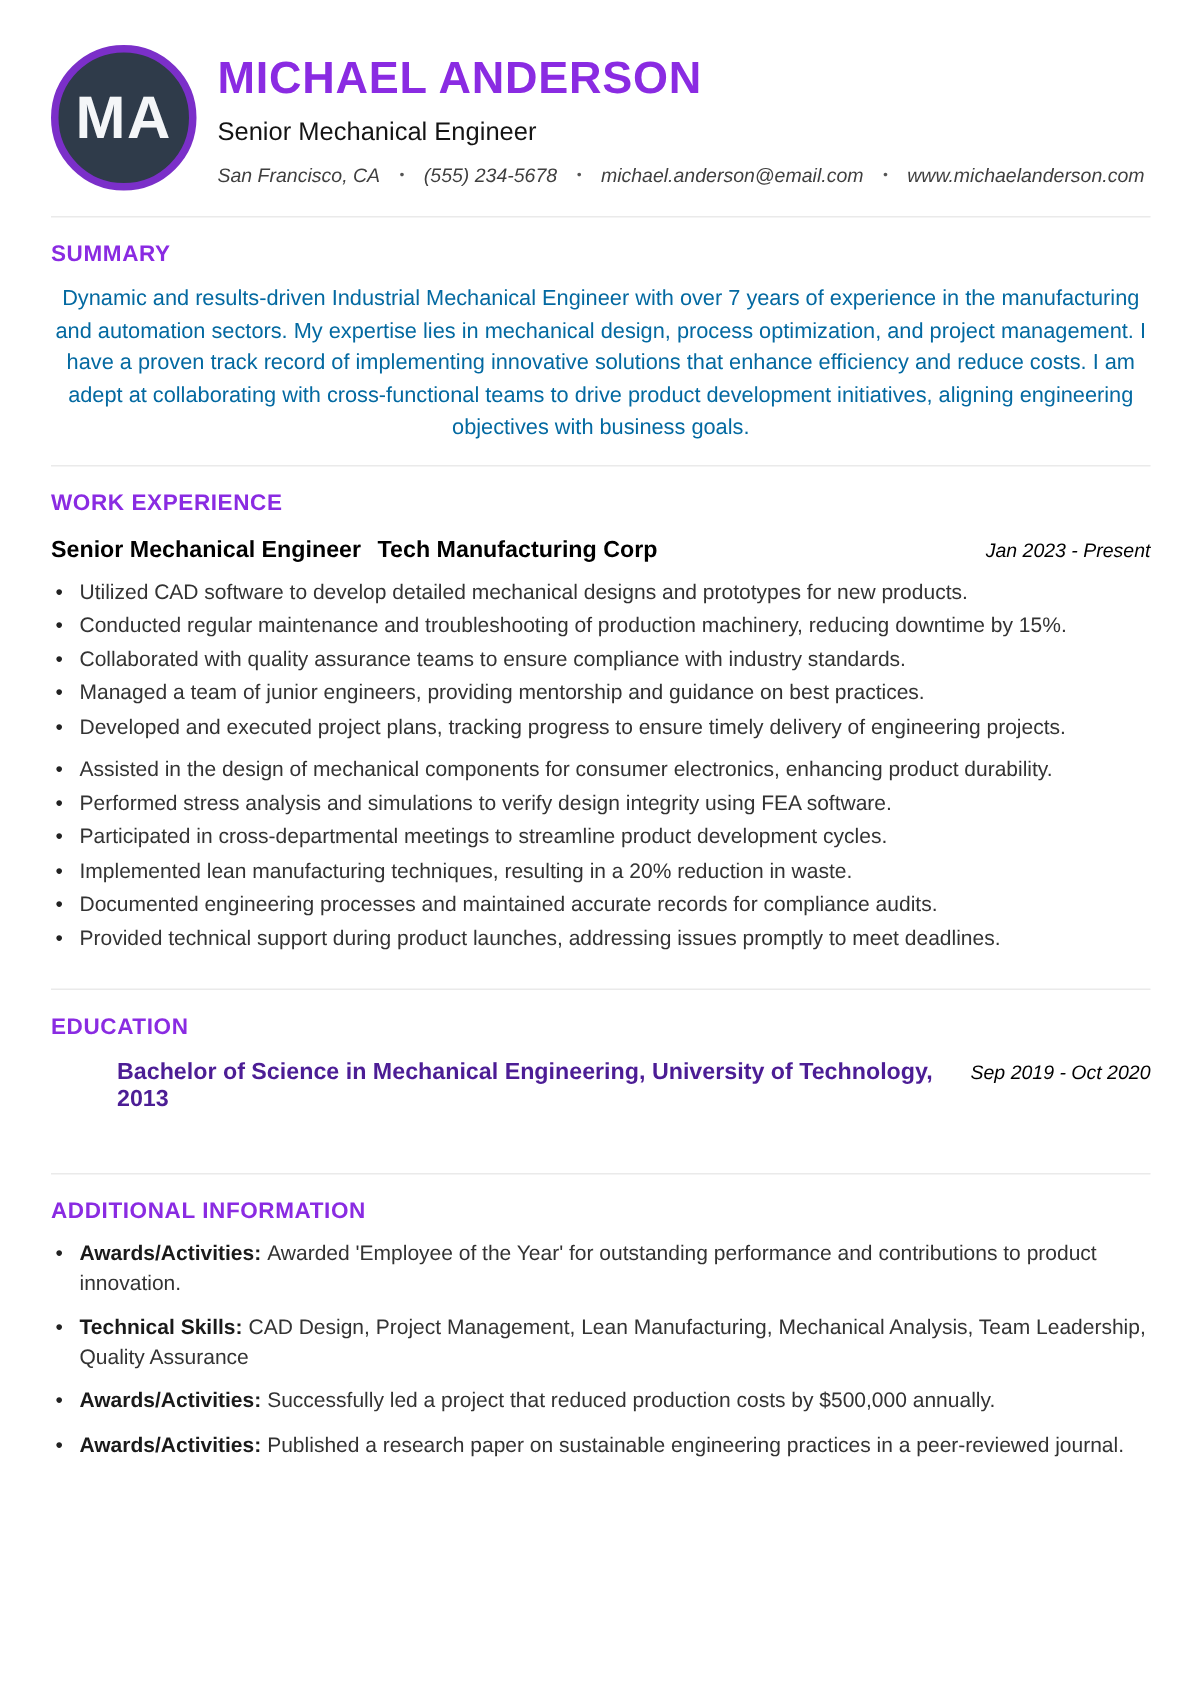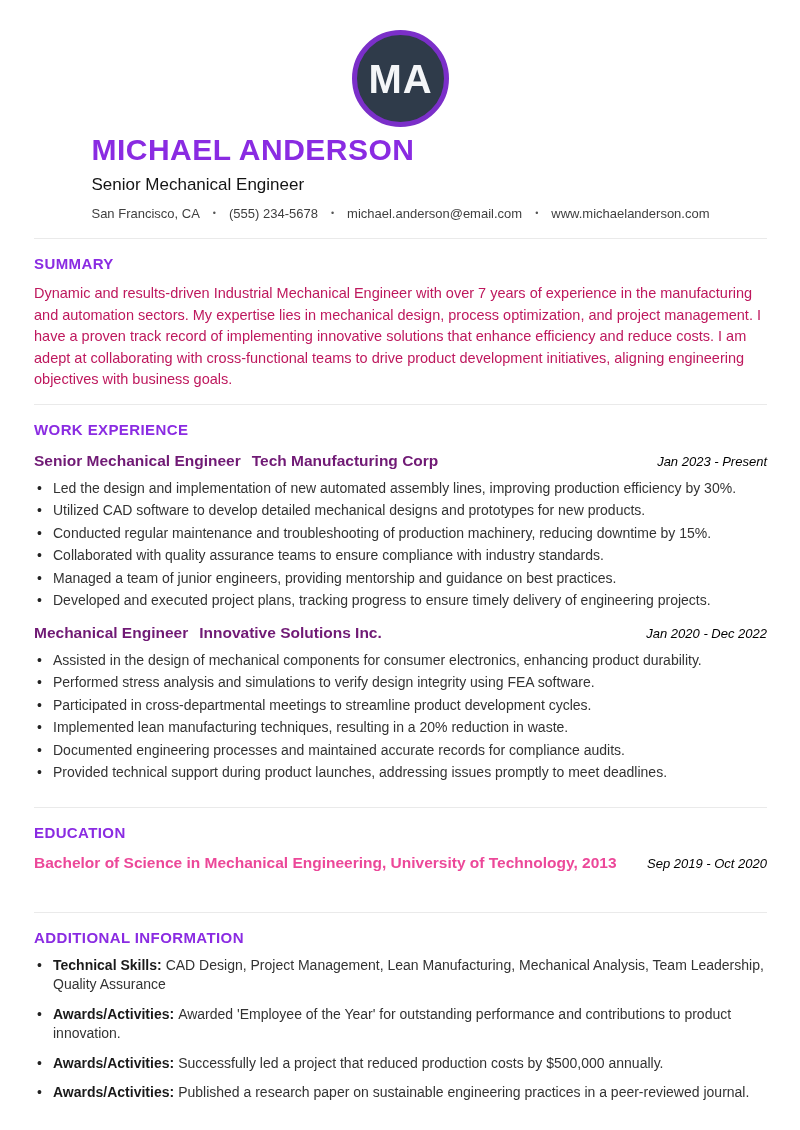--- a/index.html
+++ b/index.html
@@ -7,72 +7,72 @@
   body {
     width: 800px; height: 1130px;
     background: #ffffff;
     font-family: "Liberation Sans", sans-serif;
     color: var(--body-text, #333);
     overflow: hidden;
   }
   .page { width: 800px; height: 1130px; padding: 30px 33px 0 34px; background: #fff; }
 
   
-  .header { display: flex; align-items: center; gap: 4px; flex-direction: column; }
+  .header { display: flex; align-items: center; gap: 14px; }
   .avatar {
     width: 97px; height: 97px; flex: 0 0 auto;
     border-radius: 50%;
     background: var(--avatar-bg, #2F3B4A);
     border: 5px solid var(--avatar-border, #7B2FC9);
     display: flex; align-items: center; justify-content: center;
   }
   .initials {
     color: #f4f6f8; font-size: 40px; font-weight: 700; letter-spacing: 1px;
     line-height: 1;
   }
   .header-text { flex: 1; padding-top: 2px; }
   .name {
     margin: 0; color: var(--accent, #8A2BE2);
     font-size: 30px; font-weight: 700; letter-spacing: 0.5px; line-height: 1.1;
   }
   .candidate-title { margin-top: 9px; font-size: 17px; font-weight: 500; color: #141414; }
-  .contact { margin-top: 11px; display: flex; align-items: center; gap: 13px; font-size: 13px; color: #3f3f3f; }
+  .contact { margin-top: 11px; display: flex; align-items: center; gap: 13px; font-size: 13px; color: #3f3f3f; font-style: italic; }
   .contact .dot { font-size: 9px; color: #555; line-height: 1; }
 
   
   .divider { border: 0; border-top: 1px solid var(--divider, #EAEAEA); margin: 0; }
   .d1 { margin-top: 17px; }
   .d2 { margin-top: 13px; }
   .d3 { margin-top: 24px; }
   .d4 { margin-top: 40px; }
 
   
   .sec-h {
     margin: 16px 0 0; color: var(--accent, #8A2BE2);
     font-size: 15px; font-weight: 700; letter-spacing: 0.4px;
   }
-  .summary-text { margin: 11px 0 0; font-size: 14.5px; line-height: 21.5px; color: #be185d; }
+  .summary-text { margin: 11px 0 0; font-size: 14.5px; line-height: 21.5px; color: #0369a1; text-align: center; }
 
   
   .job-head { margin-top: 14px; display: flex; justify-content: space-between; align-items: baseline; }
   .job-head.second { margin-top: 13px; }
-  .job-names { font-size: 15.5px; font-weight: 700; color: #701a75; }
+  .job-names { font-size: 15.5px; font-weight: 700; color: #000000; }
   .job-company { margin-left: 11px; }
   .job-dates { font-size: 13px; font-style: italic; color: #000000; white-space: nowrap; font-weight: 400; }
 
   ul.bullets { list-style: none; margin: 9px 0 0; padding: 0; }
   li.bullet {
     position: relative; padding-left: 19px;
     font-size: 14px; line-height: 19.5px; margin-bottom: 3px; color: #333;
   }
   li.bullet::before { content: "\2022"; position: absolute; left: 3px; top: 0; color: #222; }
 
   
   .edu-row { margin-top: 13px; display: flex; justify-content: space-between; align-items: baseline; }
-  .edu-degree { font-size: 15.5px; font-weight: 700; color: #ec4899; }
+  .edu-degree { font-size: 15.5px; font-weight: 700; color: #4c1d95; margin-left: 44px; }
 
   
   ul.extras { list-style: none; margin: 10px 0 0; padding: 0; }
   li.extra {
     position: relative; padding-left: 19px;
     font-size: 14px; line-height: 19.5px; margin-bottom: 10px; color: #333;
   }
   li.extra::before { content: "\2022"; position: absolute; left: 3px; top: 0; color: #222; }
   .item-label { font-weight: 700; color: #1a1a1a; margin-right: 4px; }
   .item-text { white-space: pre-wrap; }
@@ -112,34 +112,29 @@
 
   <section>
     <h2 class="sec-h">WORK EXPERIENCE</h2>
 
     <div>
       <div class="job-head">
         <div class="job-names"><span>Senior Mechanical Engineer</span><span class="job-company">Tech Manufacturing Corp</span></div>
         <span class="job-dates">Jan 2023 - Present</span>
       </div>
       <ul class="bullets">
-        <li class="bullet">Led the design and implementation of new automated assembly lines, improving production efficiency by 30%.</li>
         <li class="bullet">Utilized CAD software to develop detailed mechanical designs and prototypes for new products.</li>
         <li class="bullet">Conducted regular maintenance and troubleshooting of production machinery, reducing downtime by 15%.</li>
         <li class="bullet">Collaborated with quality assurance teams to ensure compliance with industry standards.</li>
         <li class="bullet">Managed a team of junior engineers, providing mentorship and guidance on best practices.</li>
         <li class="bullet">Developed and executed project plans, tracking progress to ensure timely delivery of engineering projects.</li>
       </ul>
     </div>
 
     <div>
-      <div class="job-head second">
-        <div class="job-names"><span>Mechanical Engineer</span><span class="job-company">Innovative Solutions Inc.</span></div>
-        <span class="job-dates">Jan 2020 - Dec 2022</span>
-      </div>
       <ul class="bullets">
         <li class="bullet">Assisted in the design of mechanical components for consumer electronics, enhancing product durability.</li>
         <li class="bullet">Performed stress analysis and simulations to verify design integrity using FEA software.</li>
         <li class="bullet">Participated in cross-departmental meetings to streamline product development cycles.</li>
         <li class="bullet">Implemented lean manufacturing techniques, resulting in a 20% reduction in waste.</li>
         <li class="bullet">Documented engineering processes and maintained accurate records for compliance audits.</li>
         <li class="bullet">Provided technical support during product launches, addressing issues promptly to meet deadlines.</li>
       </ul>
     </div>
   </section>
@@ -152,20 +147,20 @@
       <span class="edu-degree">Bachelor of Science in Mechanical Engineering, University of Technology, 2013</span>
       <span class="job-dates">Sep 2019 - Oct 2020</span>
     </div>
   </section>
 
   <hr class="divider d4">
 
   <section>
     <h2 class="sec-h">ADDITIONAL INFORMATION</h2>
     <ul class="extras">
+      <li class="extra"><span class="item-label">Awards/Activities:</span><span class="item-text">Awarded 'Employee of the Year' for outstanding performance and contributions to product innovation.</span></li>
       <li class="extra"><span class="item-label">Technical Skills:</span><span class="item-text">CAD Design, Project Management, Lean Manufacturing, Mechanical Analysis, Team Leadership, Quality Assurance</span></li>
-      <li class="extra"><span class="item-label">Awards/Activities:</span><span class="item-text">Awarded 'Employee of the Year' for outstanding performance and contributions to product innovation.</span></li>
       <li class="extra"><span class="item-label">Awards/Activities:</span><span class="item-text">Successfully led a project that reduced production costs by $500,000 annually.</span></li>
       <li class="extra"><span class="item-label">Awards/Activities:</span><span class="item-text">Published a research paper on sustainable engineering practices in a peer-reviewed journal.</span></li>
     </ul>
   </section>
 
 </div>
 
 </body></html>

